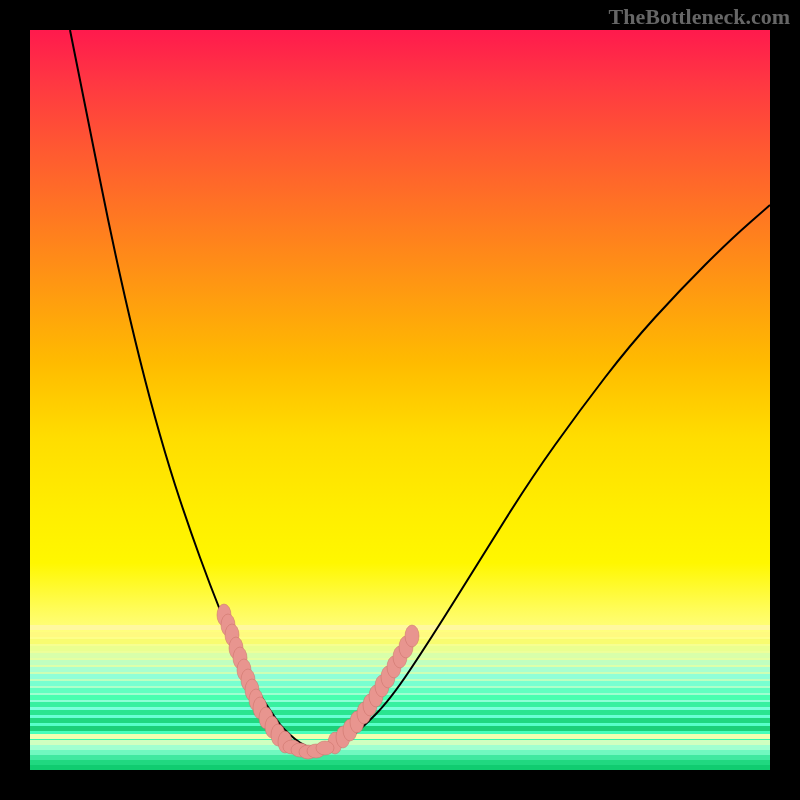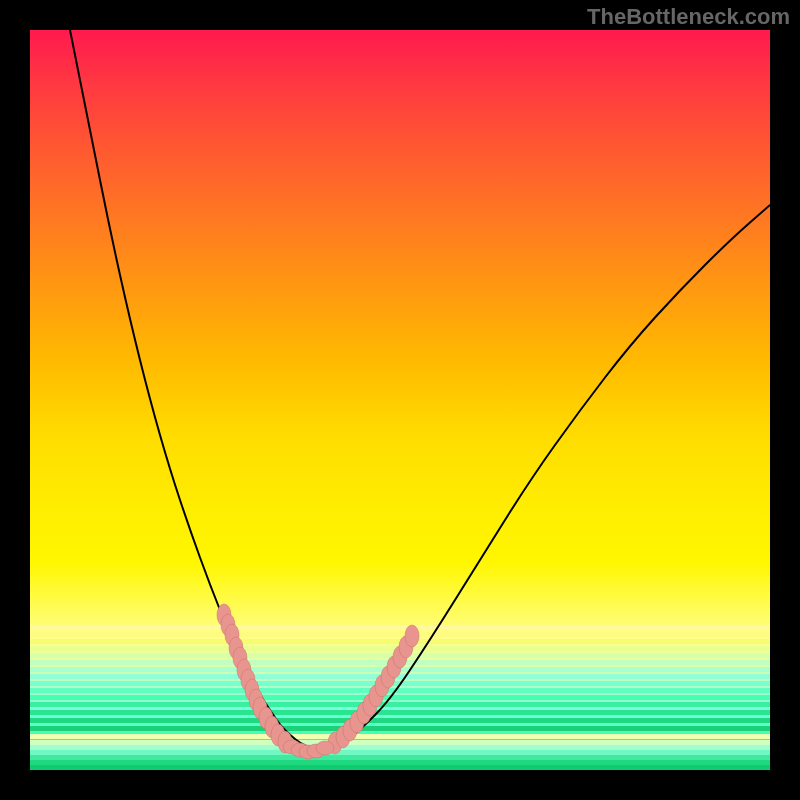--- a/index.html
+++ b/index.html
@@ -11,21 +11,21 @@
       width: 800px;
       height: 800px;
       background: #000;
       position: relative;
       overflow: hidden;
     }
     .watermark {
       position: absolute;
       top: 4px;
       right: 10px;
-      font-family: Liberation Sans, sans-serif;
+      font-family: Liberation Serif, serif;
       font-size: 22px;
       font-weight: bold;
       color: #666;
       z-index: 100;
       margin-left: 18px;
     }
     .plot-area {
       position: absolute;
       top: 30px;
       left: 30px;

